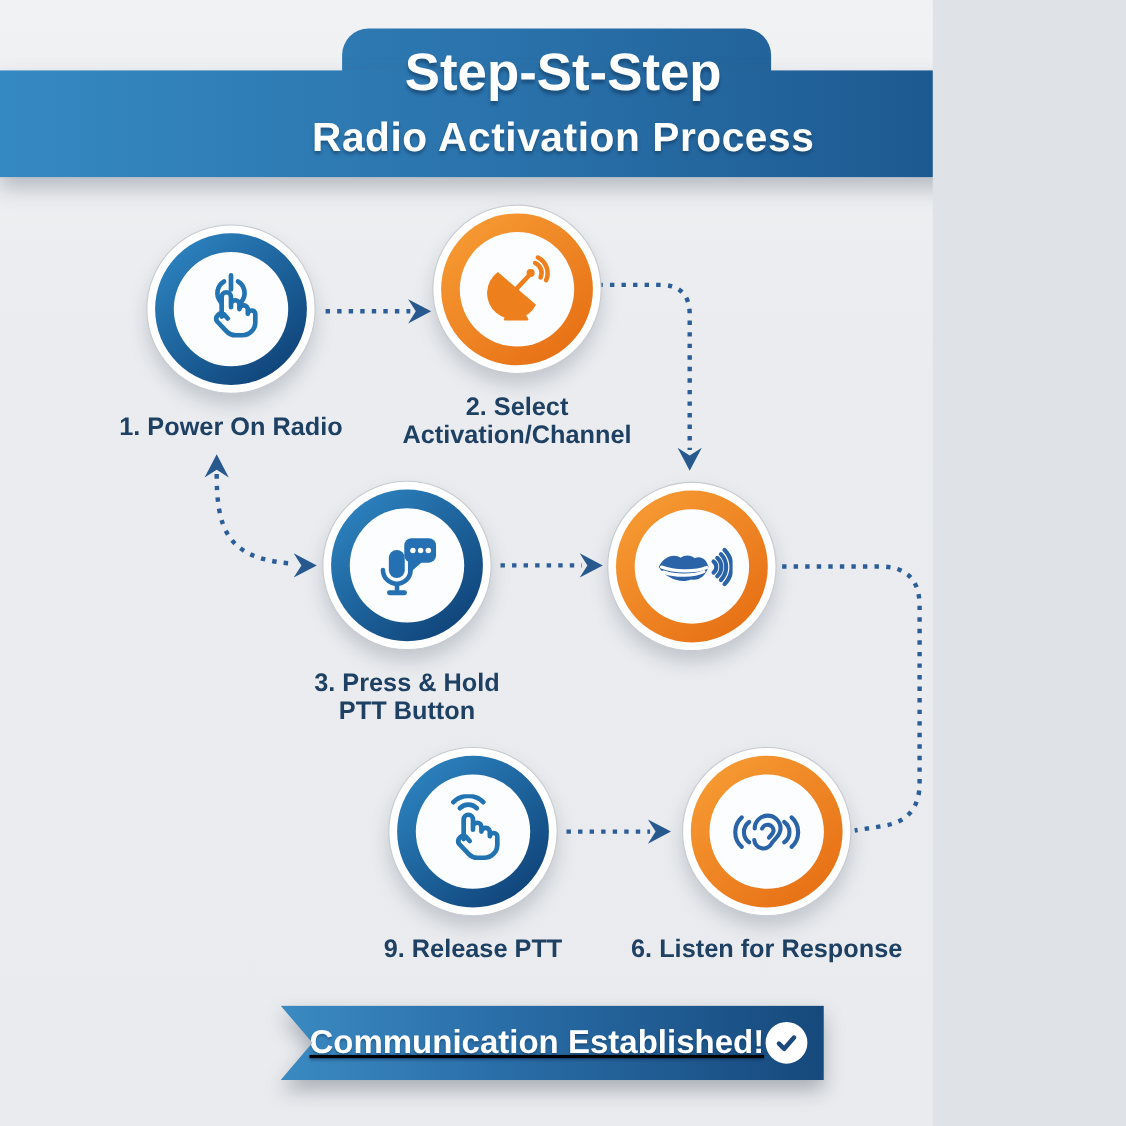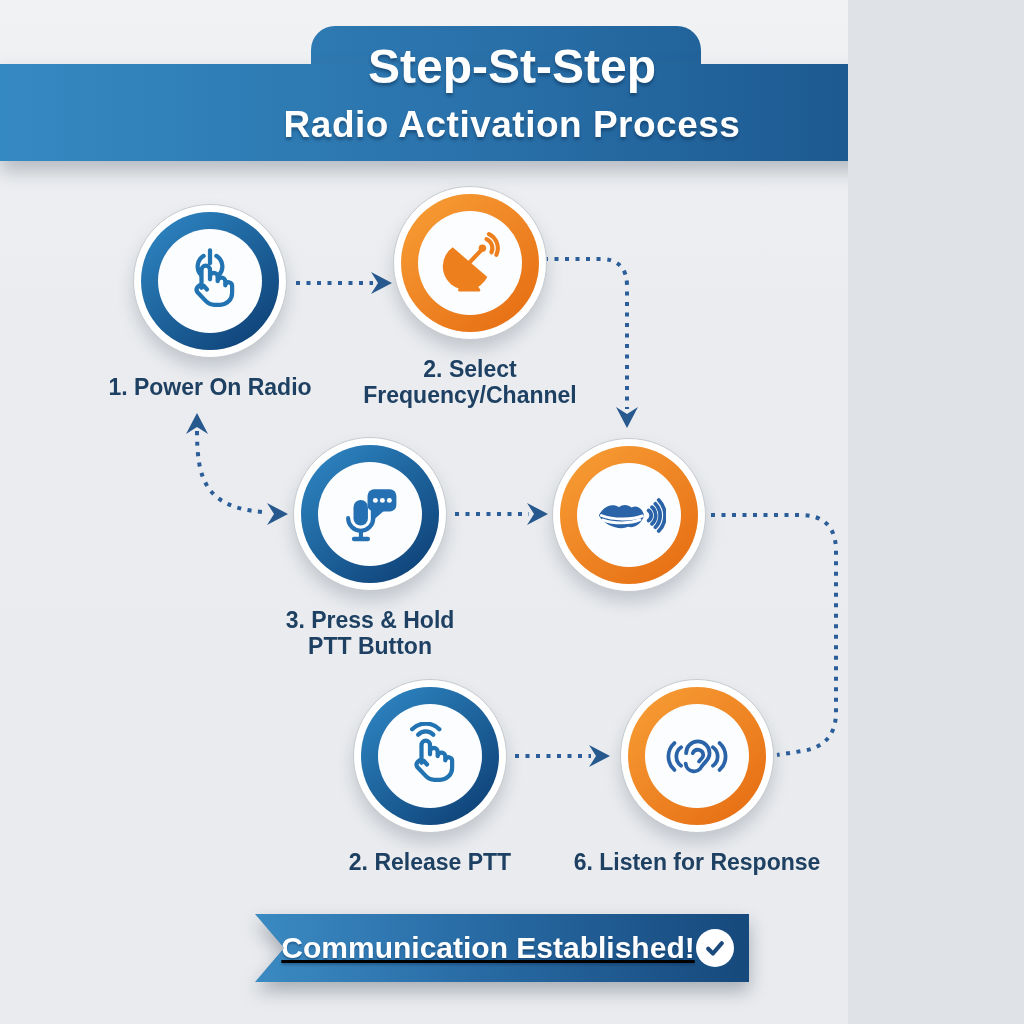--- a/index.html
+++ b/index.html
@@ -128,21 +128,21 @@
               <path d="M60 11 A 12 12 0 0 1 66 27"></path>
               <path d="M63 5 A 19 19 0 0 1 72 30"></path>
             </g>
             <path fill="#ee7f1d" stroke="#ee7f1d" stroke-width="3" stroke-linejoin="round" d="M27 73 L51 73 L42 59 L34 59 Z"></path>
           </svg>
         </div>
       </div>
     </div>
     <div class="label">
       <span>2. Select</span>
-      <span>Frequency/Channel</span>
+      <span>Activation/Channel</span>
     </div>
   </div>
 
   <div class="step" style="left:220px;top:437px;">
     <div class="disc">
       <div class="ring blue">
         <div class="core">
           <svg width="66" height="66" viewBox="0 0 80 80">
             <rect x="37" y="10" width="35" height="27" rx="8" fill="#2470b3"></rect>
             <path fill="#2470b3" d="M41 34 L41 50 L57 36 Z"></path>
@@ -194,21 +194,21 @@
               <path d="M26 15 A 12.5 12.5 0 0 1 44 15"></path>
               <path d="M19 8.5 A 22.5 22.5 0 0 1 51 8.5"></path>
             </g>
             <path fill="#fcfdfe" stroke="none" d="M30 48 V 27 a5 5 0 0 1 10 0 l 26 17 v 6 a14 14 0 0 1 -14 14 h-7 a13 13 0 0 1 -9.5 -4 L 25 51 Z"></path>
             <path fill="none" stroke="#2273b2" stroke-width="5" stroke-linecap="round" stroke-linejoin="round" d="M30 48 V 27 a5 5 0 0 1 10 0 v 11 M40 38 v-3 a4.5 4.5 0 0 1 9 0 v 5 M49 40 a4.5 4.5 0 0 1 9 1 v 4 M58 45 a4 4 0 0 1 8 1 v 8 a14 14 0 0 1 -14 14 h-7 a13 13 0 0 1 -9.5 -4 l-10.5 -11 a5.5 5.5 0 0 1 7.5 -7.5 l 4 4.5"></path>
           </svg>
         </div>
       </div>
     </div>
     <div class="label">
-      <span>2. Release PTT</span>
+      <span>9. Release PTT</span>
     </div>
   </div>
 
   <div class="step" style="left:547px;top:679px;">
     <div class="disc">
       <div class="ring orange">
         <div class="core">
           <svg width="74" height="67" viewBox="0 0 88 80">
             <g fill="none" stroke="#2a63a8" stroke-width="4.5" stroke-linecap="round" stroke-linejoin="round">
               <path d="M31 36 a 14 14 0 0 1 28 0 c 0 8 -6 10.5 -9.5 16 a 10 10 0 0 1 -19 -3.5"></path>

